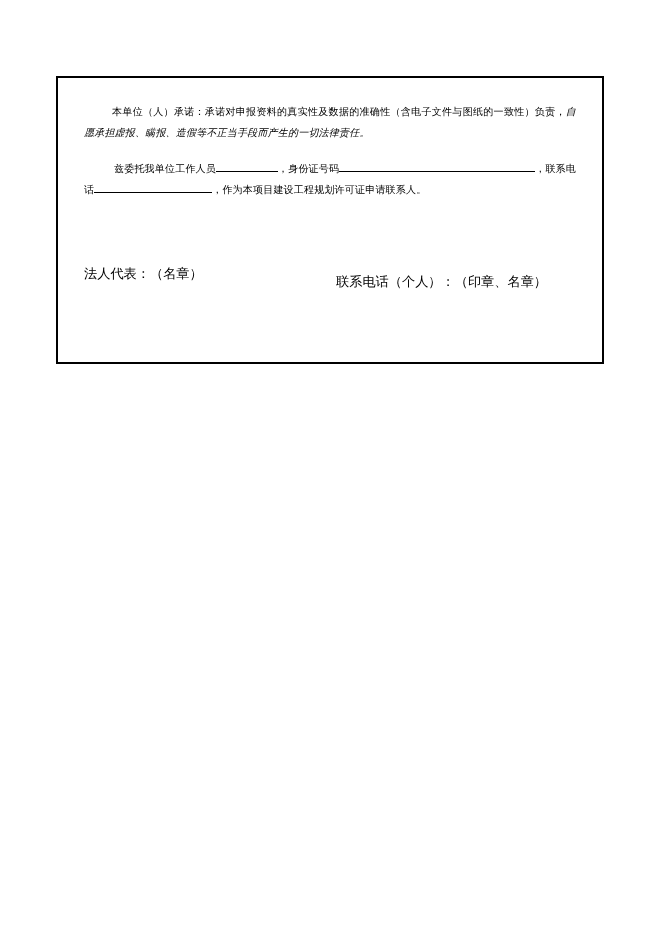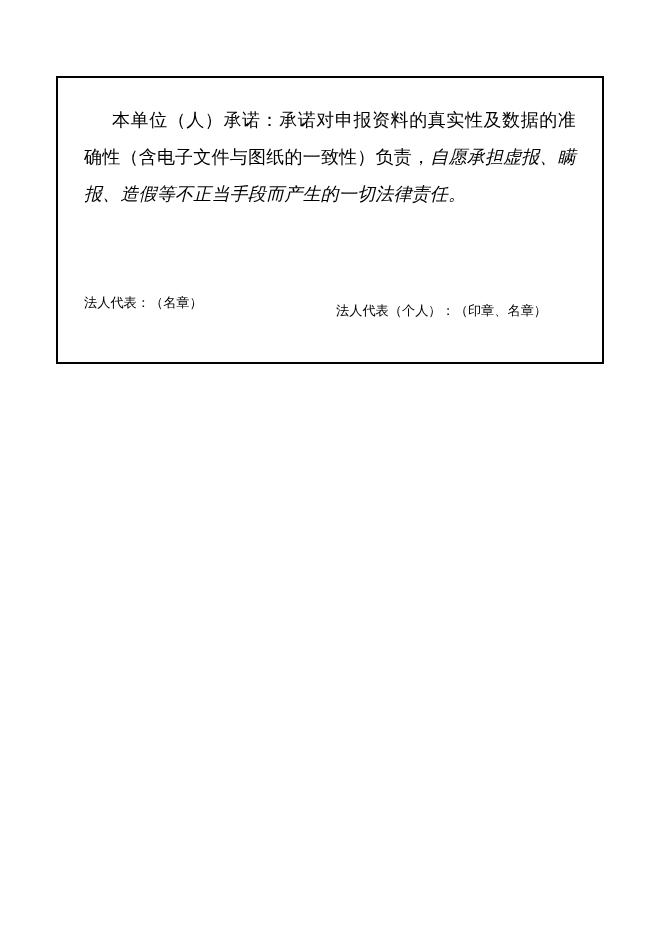--- a/index.html
+++ b/index.html
@@ -28,21 +28,21 @@
     border: 2px solid #000000;
     box-sizing: border-box;
   }
   .box-inner {
     padding: 24px 26px 0 26px;
   }
   p {
     margin: 0;
   }
   .para {
-    font-size: 18px;
+    font-size: 10px;
     line-height: 2.05;
     text-align: justify;
     text-justify: inter-ideograph;
     letter-spacing: 0.2px;
   }
   .para.first {
     text-indent: 28px;
   }
   .para-gap {
     height: 16px;
@@ -88,22 +88,25 @@
 
   <div class="doc-box">
     <div class="box-inner">
 
       <p class="para first">
         <span>本单位（人）承诺：承诺对申报资料的真实性及数据的准确性（含电子文件与图纸的一致性）负责，</span><span class="italic-run">自愿承担虚报、瞒报、造假等不正当手段而产生的一切法律责任。</span>
       </p>
 
       <div class="para-gap"></div>
 
+      <p class="para second">
+        <span>兹委托我单位工作人员</span><span class="fill fill-short"></span><span>，身份证号码</span><span class="fill fill-long"></span><span>，联系电话</span><span class="fill fill-mid"></span><span>，作为本项目建设工程规划许可证申请联系人。</span>
+      </p>
 
       <div class="sign-row">
         <span class="sign-left">法人代表：（名章）</span>
-        <span class="sign-right">法人代表（个人）：（印章、名章）</span>
+        <span class="sign-right">联系电话（个人）：（印章、名章）</span>
       </div>
 
     </div>
   </div>
 
 </div>
 
 </body></html>

